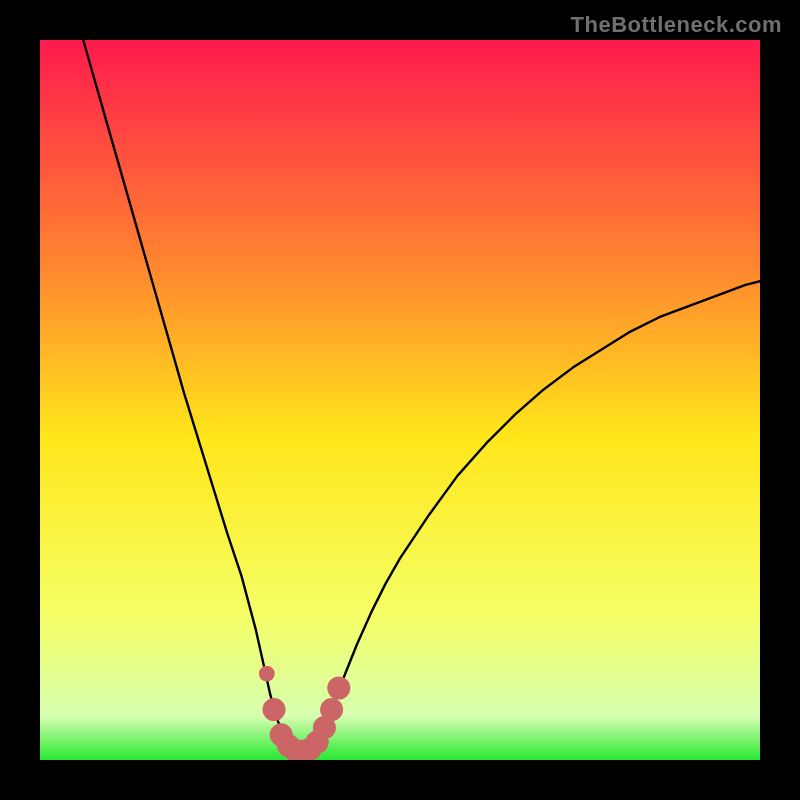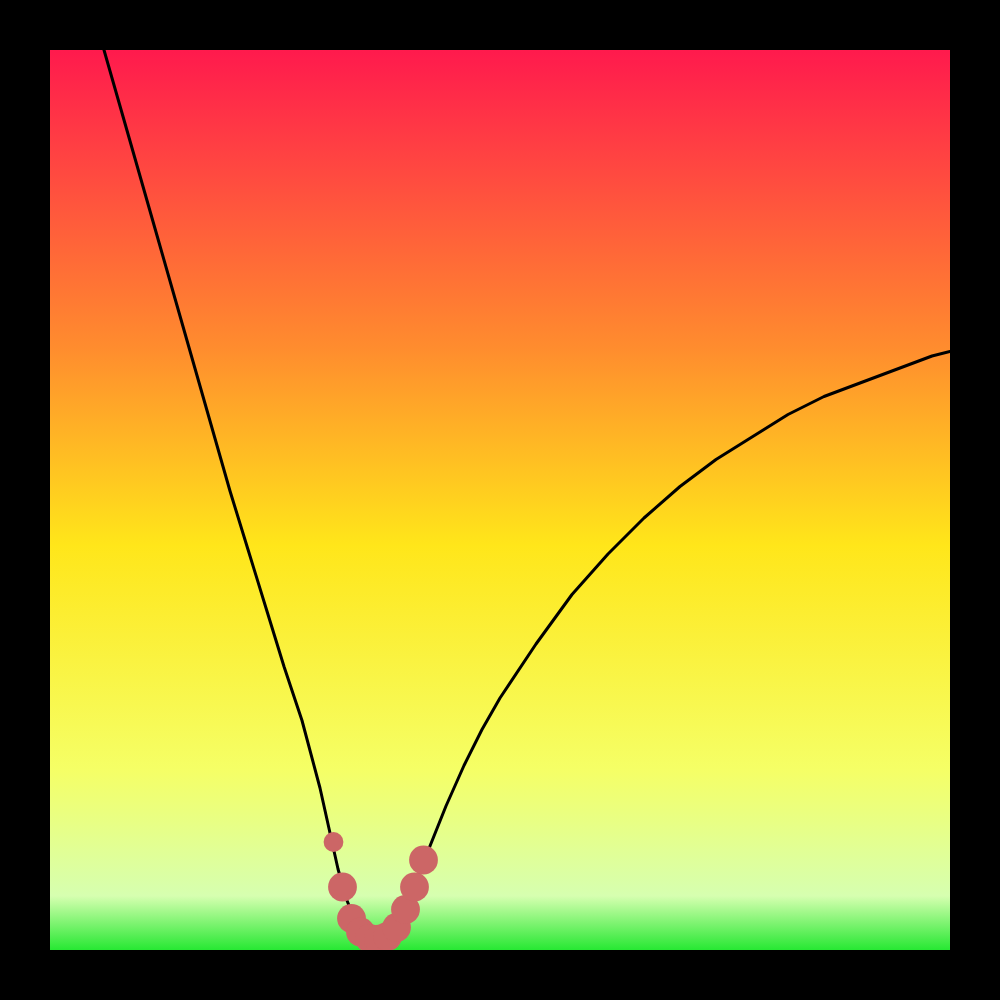--- a/index.html
+++ b/index.html
@@ -34,20 +34,21 @@
     color: #707070;
     letter-spacing: 0.5px;
   }
   svg { display: block; }
 </style>
 </head>
 <body>
 
 <div class="frame">
 
+  <div class="watermark">TheBottleneck.com</div>
 
   <div class="plot-area">
     <svg id="chart-svg" width="720" height="720" viewBox="0 0 720 720">
       <defs>
         <linearGradient id="bg-grad" x1="0" y1="0" x2="0" y2="1">
           <stop id="g0" offset="0%" stop-color="#ff1a4d"></stop>
           <stop id="g1" offset="33%" stop-color="#ff8c2e"></stop>
           <stop id="g2" offset="55%" stop-color="#ffe61a"></stop>
           <stop id="g3" offset="80%" stop-color="#f5ff66"></stop>
           <stop id="g4" offset="94%" stop-color="#d6ffb0"></stop>

